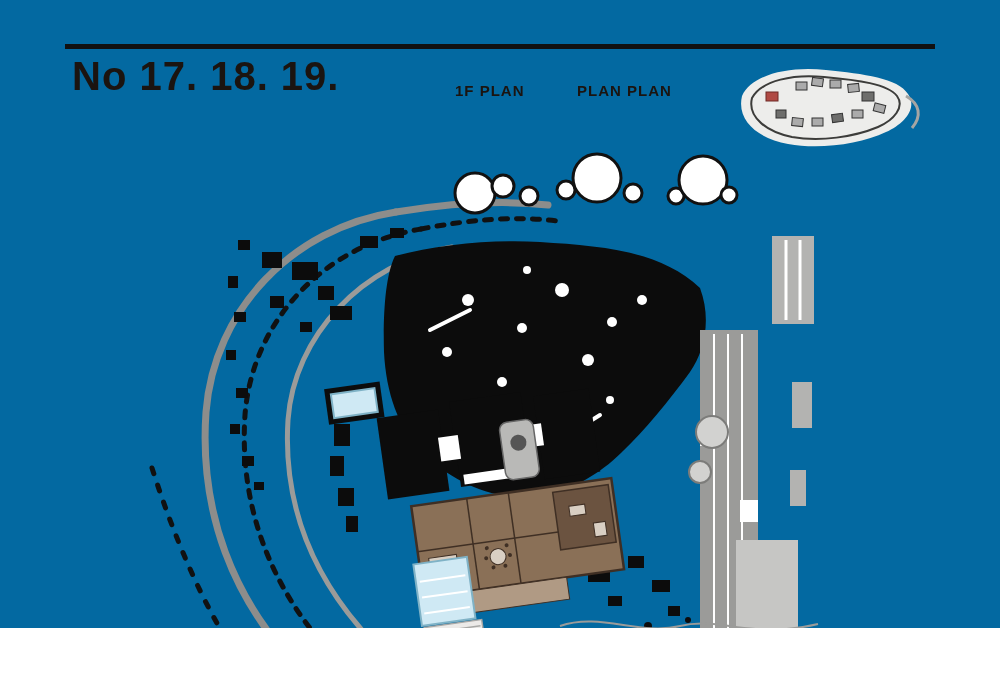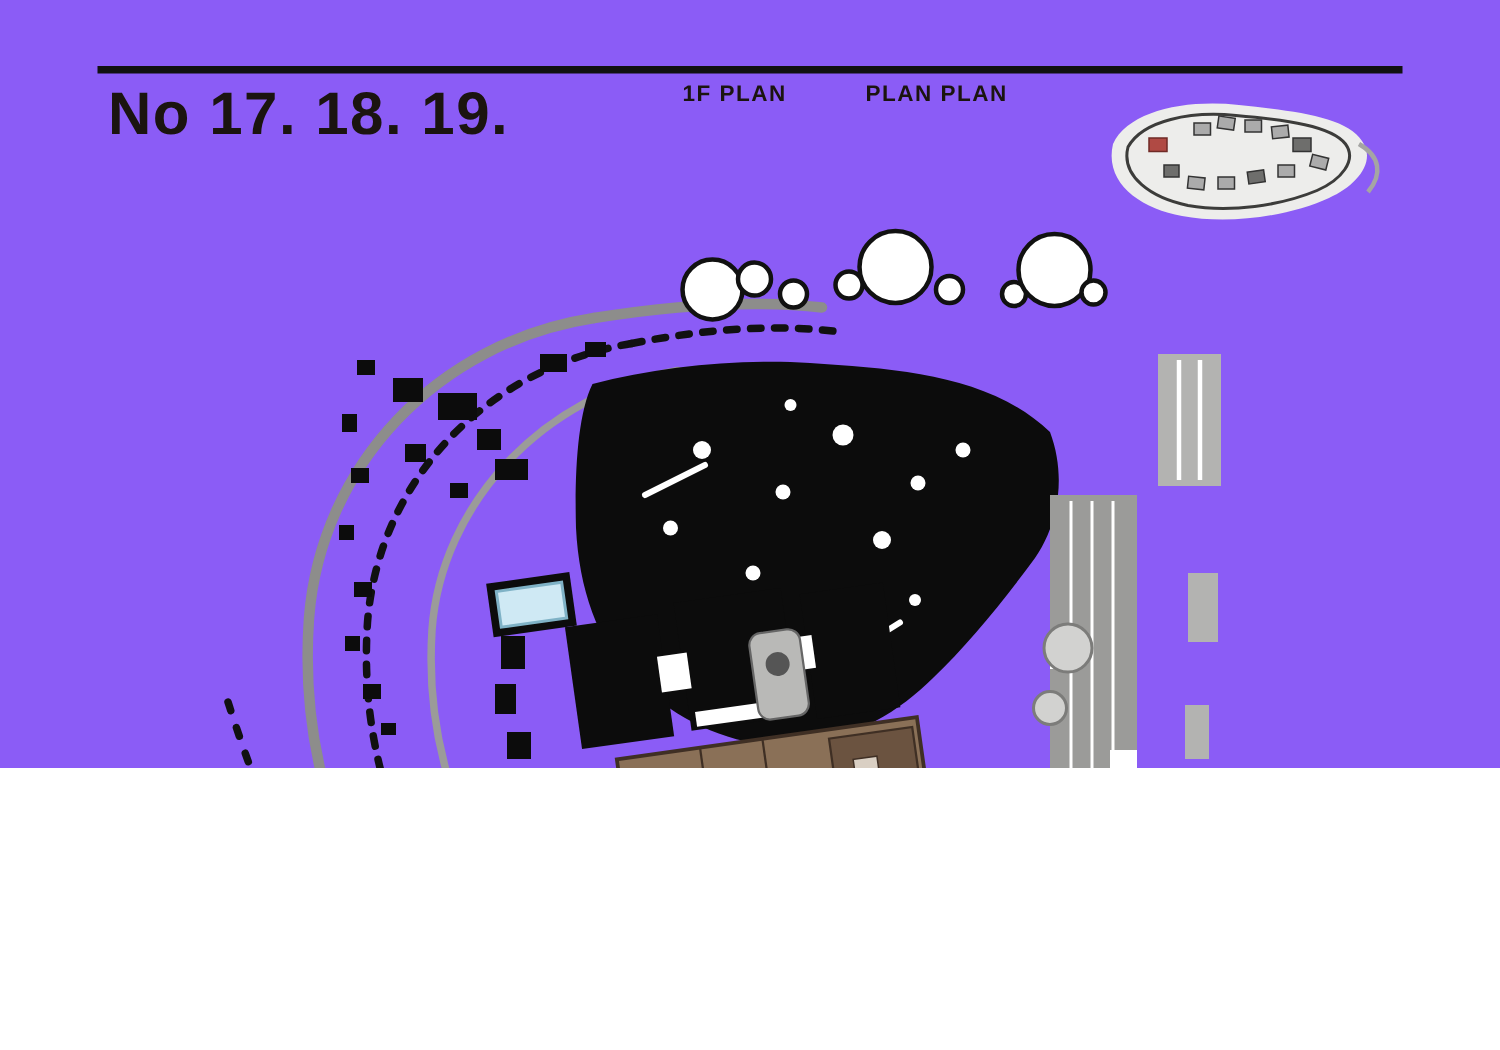--- a/index.html
+++ b/index.html
@@ -1,21 +1,21 @@
 <!DOCTYPE html>
 <html style="--ink: #111111; --title-ink: #1b1410; --road-gray: #8d8d8b; --mid-gray: #9b9b99; --light-gray: #c6c6c4; --veg-black: #0c0c0c; --villa-brown: #8a7057; --villa-brown-dark: #6b5340; --wall-brown: #3f2f24; --deck-tan: #b09a84; --pool-blue: #cfe9f4; --pool-edge: #7fb2c6; --water-blue: #b8e0ee; --key-red: #b04a44;"><head>
 <meta charset="utf-8">
 <style>
   html,body{margin:0;padding:0;background:#ffffff;}
-  .sheet{position:relative;width:1000px;height:512px;background:#8b5cf6;overflow:hidden;
+  .sheet{position:relative;width:1000px;height:628px;background:#0369a1;overflow:hidden;
          font-family:"Liberation Sans",sans-serif;}
   .topbar{position:absolute;left:65px;right:65px;top:44px;height:5px;background:var(--ink,#111);}
   .page-title{position:absolute;left:72px;top:54px;margin:0;font-size:40px;font-weight:bold;
               letter-spacing:1px;color:var(--title-ink,#1b1410);}
-  .legend{position:absolute;top:54px;left:0;width:100%;height:24px;}
+  .legend{position:absolute;top:82px;left:0;width:100%;height:24px;}
   .legend-item{position:absolute;font-size:15px;font-weight:bold;color:var(--title-ink,#1b1410);
                letter-spacing:1px;}
   .legend-item.l1{left:455px;}
   .legend-item.l2{left:577px;}
   svg.plan{position:absolute;left:0;top:0;}
 
   
   .s-road{stroke:var(--road-gray,#8d8d8b);stroke-width:7;fill:none;stroke-linecap:round;}
   .s-road2{stroke:var(--mid-gray,#9b9b99);stroke-width:5;fill:none;stroke-linecap:round;}
   .s-dash{stroke:var(--ink,#111);stroke-width:5;fill:none;stroke-dasharray:7 9;stroke-linecap:round;}

